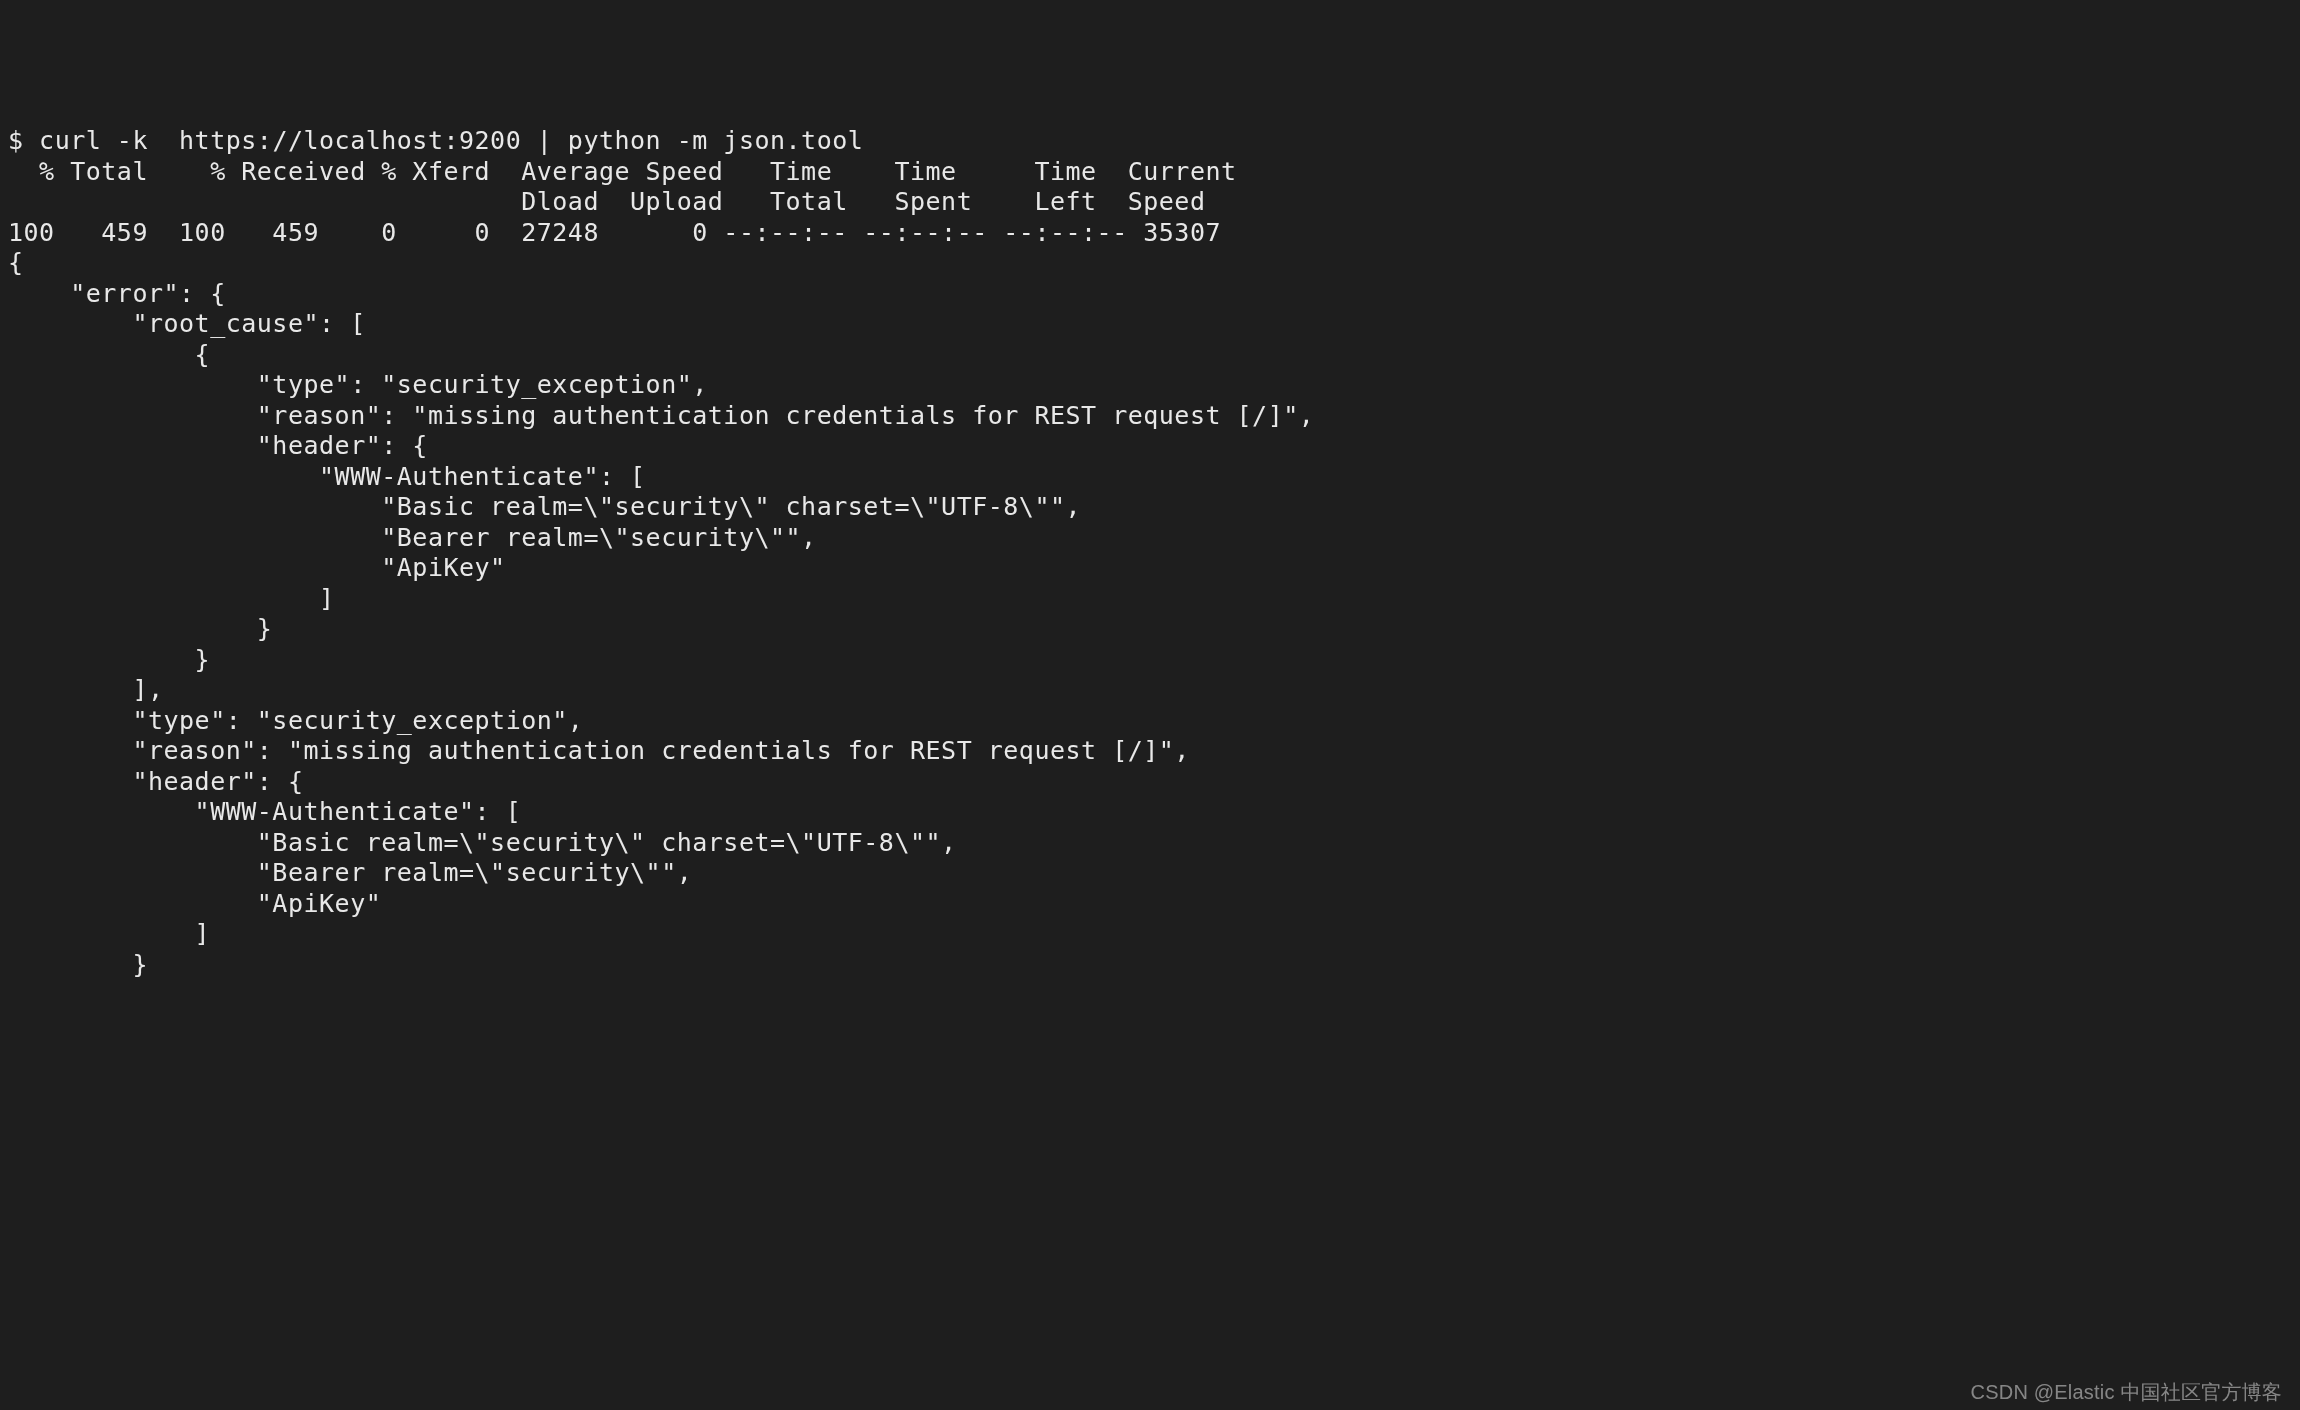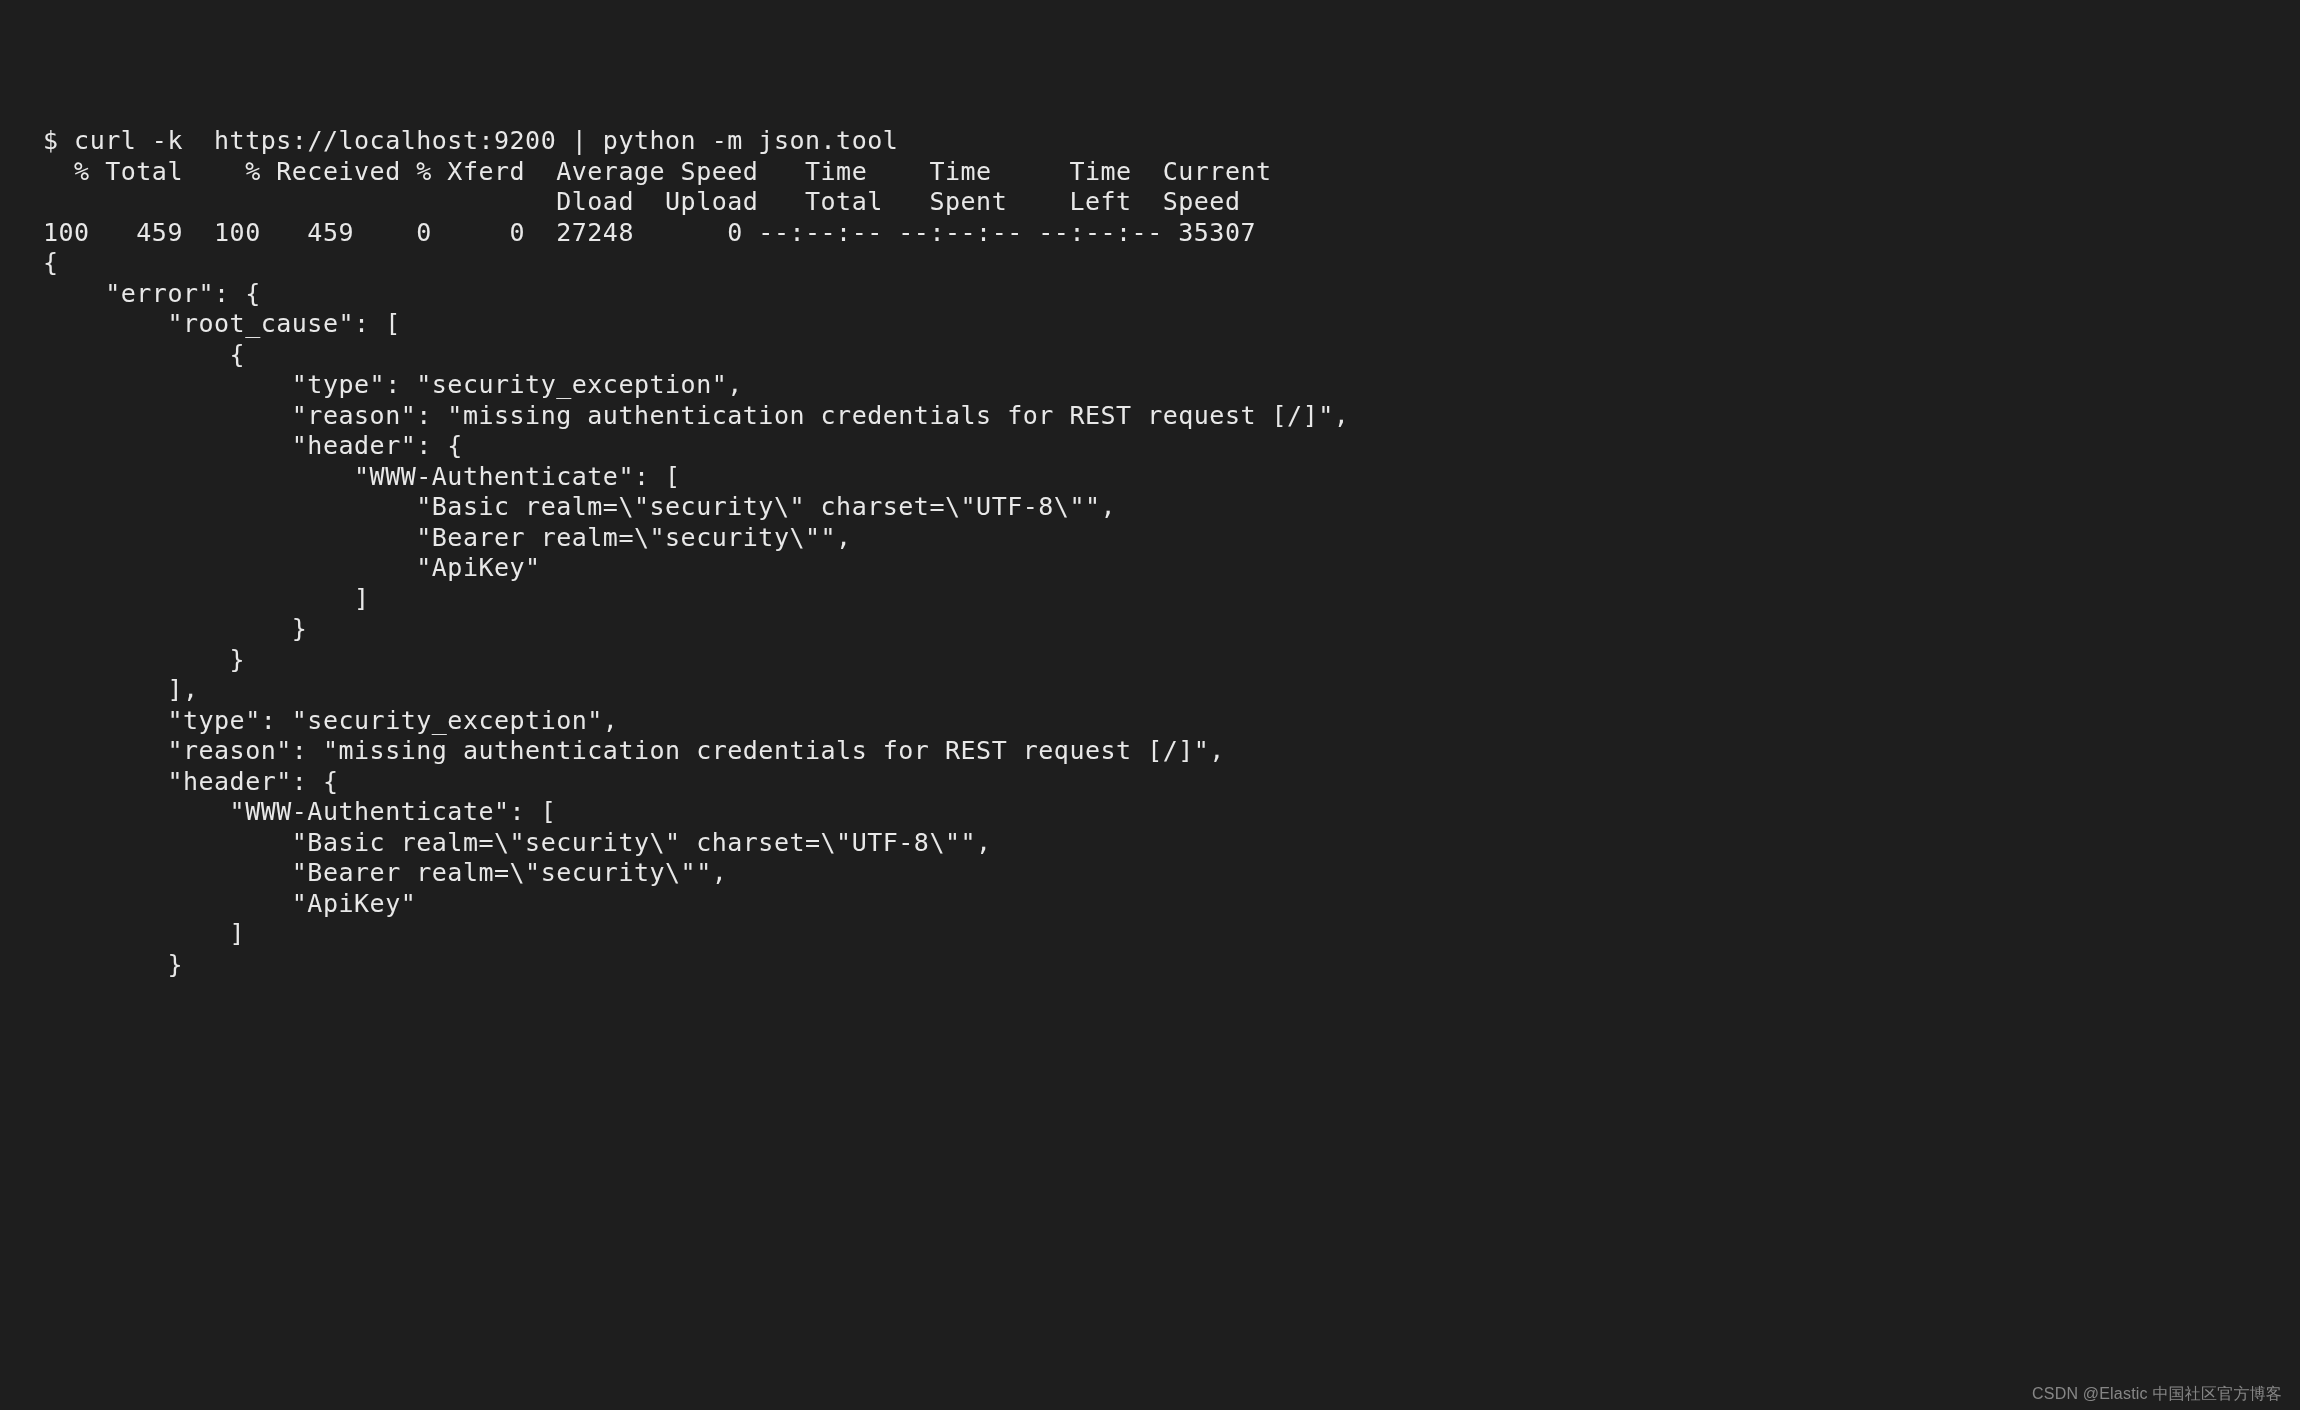--- a/index.html
+++ b/index.html
@@ -15,27 +15,26 @@
       line-height: 1.22;
       padding: 4px 8px;
       white-space: pre;
       overflow: hidden;
       width: 2300px;
       height: 1410px;
       position: relative;
     }
     .terminal-content {
       letter-spacing: 0.5px;
-      margin-left: 35px;
     }
     .watermark {
       position: absolute;
       bottom: 6px;
       right: 18px;
-      font-size: 16px;
+      font-size: 20px;
       color: rgba(220, 220, 220, 0.55);
       font-family: -apple-system, BlinkMacSystemFont, "Segoe UI", Arial, sans-serif;
       white-space: nowrap;
       letter-spacing: 0.2px;
     }
   </style>
 </head>
 <body>
 
 

